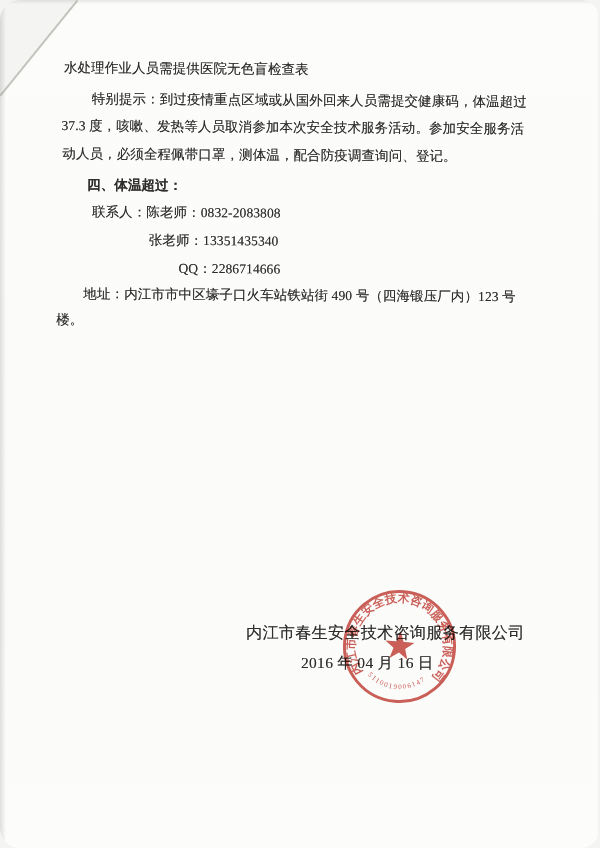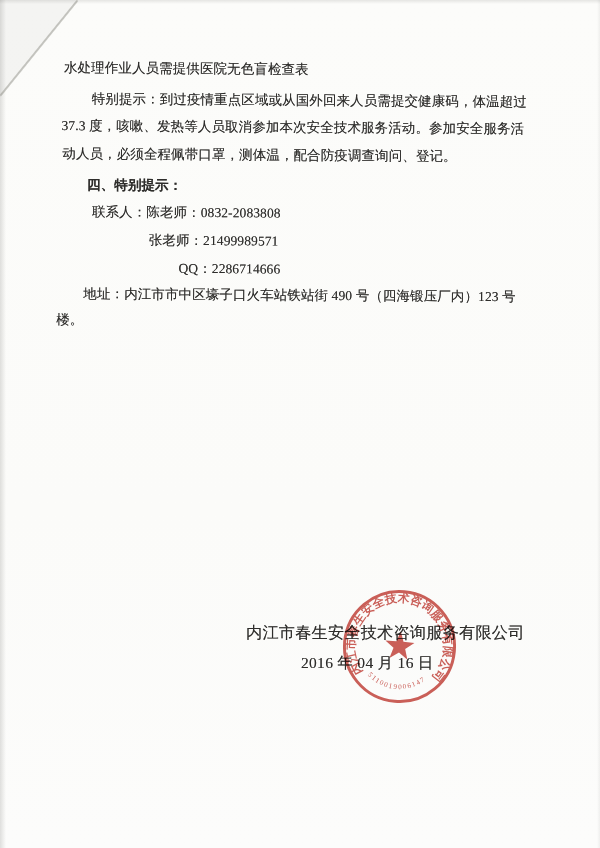--- a/index.html
+++ b/index.html
@@ -12,20 +12,21 @@
     background: #f4f4f2;
     font-family: "Liberation Serif", "DejaVu Serif", serif;
     overflow: hidden;
   }
   .page {
     position: relative;
     width: 600px;
     height: 848px;
     background: linear-gradient(180deg, #fcfcfa 0%, #fbfbf9 60%, #fcfcfb 100%);
     overflow: hidden;
+    border-radius: 20px;
   }
   
   .edge-left {
     position: absolute; left: 0; top: 0; width: 6px; height: 848px;
     background: linear-gradient(90deg, rgba(90,90,85,0.18), rgba(90,90,85,0.0));
   }
   .edge-top {
     position: absolute; left: 0; top: 0; width: 600px; height: 4px;
     background: linear-gradient(180deg, rgba(90,90,85,0.14), rgba(90,90,85,0.0));
   }
@@ -104,24 +105,24 @@
   <div class="corner-fold"></div>
   <div class="fold-line"></div>
 
   <div class="textblock">
     <div class="ln" style="left:64px; top:58px">水处理作业人员需提供医院无色盲检查表</div>
 
     <div class="ln" style="left:92px; top:89px">特别提示：到过疫情重点区域或从国外回来人员需提交健康码，体温超过</div>
     <div class="ln" style="left:62px; top:116px">37.3 度，咳嗽、发热等人员取消参加本次安全技术服务活动。参加安全服务活</div>
     <div class="ln" style="left:63px; top:144px">动人员，必须全程佩带口罩，测体温，配合防疫调查询问、登记。</div>
 
-    <div class="ln bold" style="left:88px; top:175px">四、特别提示：</div>
+    <div class="ln bold" style="left:88px; top:175px">四、体温超过：</div>
 
     <div class="ln" style="left:93px; top:202px">联系人：陈老师：0832-2083808</div>
-    <div class="ln" style="left:150px; top:230px">张老师：21499989571</div>
+    <div class="ln" style="left:150px; top:230px">张老师：13351435340</div>
     <div class="ln" style="left:180px; top:258px">QQ：2286714666</div>
 
     <div class="ln" style="left:85px; top:284px">地址：内江市市中区壕子口火车站铁站街 490 号（四海锻压厂内）123 号</div>
     <div class="ln" style="left:58px; top:310px">楼。</div>
   </div>
 
   <div class="sig-company">内江市春生安全技术咨询服务有限公司</div>
   <div class="sig-date">2016 年 04 月 16 日</div>
 
   <svg class="seal" viewBox="0 0 120 120" xmlns="http://www.w3.org/2000/svg">

